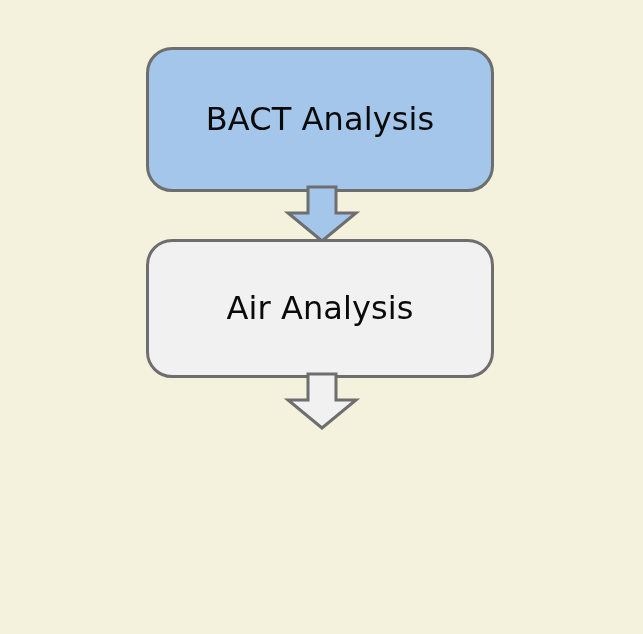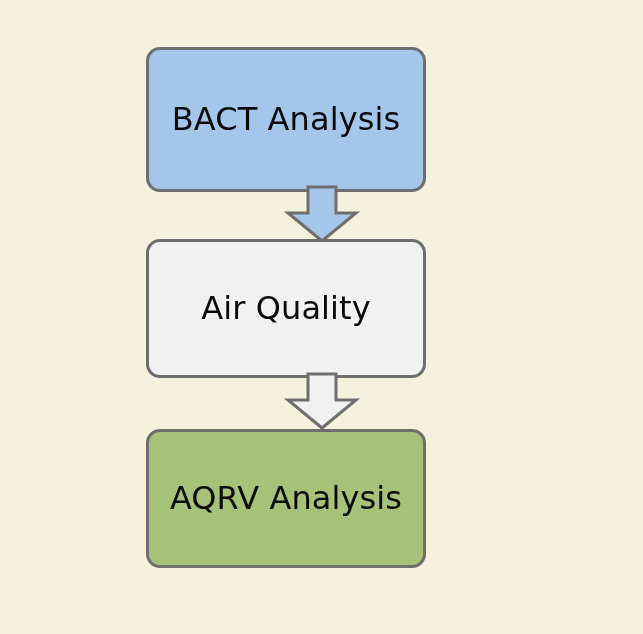--- a/index.html
+++ b/index.html
@@ -15,24 +15,24 @@
     overflow: hidden;
   }
   #flow-canvas {
     position: relative;
     width: 643px;
     height: 634px;
   }
   .node {
     position: absolute;
     left: 146px;
-    width: 280px;
+    width: 348px;
     box-sizing: border-box;
     border: 3px solid #6e6e6e;
-    border-radius: 14px;
+    border-radius: 26px;
     display: flex;
     align-items: center;
     justify-content: center;
     text-align: right;
     color: #0a0a0a;
     font-size: 32px;
     line-height: 1.26;
     letter-spacing: 0.1px;
     font-weight: 400;
   }
@@ -83,26 +83,23 @@
     <span class="node-label">BACT Analysis</span>
   </div>
 
   <div class="connector" id="connector-bact-to-air">
     <svg viewBox="0 0 72 56" xmlns="http://www.w3.org/2000/svg">
       <polygon points="22,0 50,0 50,26 70,26 36,54 2,26 22,26" fill="#a3c6ea" stroke="#6e6e6e" stroke-width="3" stroke-linejoin="miter"></polygon>
     </svg>
   </div>
 
   <div class="node" id="node-air-quality" style="background: rgb(241, 241, 241);">
-    <span class="node-label"><span>Air Quality</span><br></span>
+    <span class="node-label"><span>Air Analysis</span><br></span>
   </div>
 
   <div class="connector" id="connector-air-to-aqrv">
     <svg viewBox="0 0 72 56" xmlns="http://www.w3.org/2000/svg">
       <polygon points="22,0 50,0 50,26 70,26 36,54 2,26 22,26" fill="#f1f1f1" stroke="#6e6e6e" stroke-width="3" stroke-linejoin="miter"></polygon>
     </svg>
   </div>
 
-  <div class="node" id="node-aqrv" style="background: rgb(165, 194, 120);">
-    <span class="node-label">AQRV Analysis</span>
-  </div>
 
 </div>
 
 </body></html>

